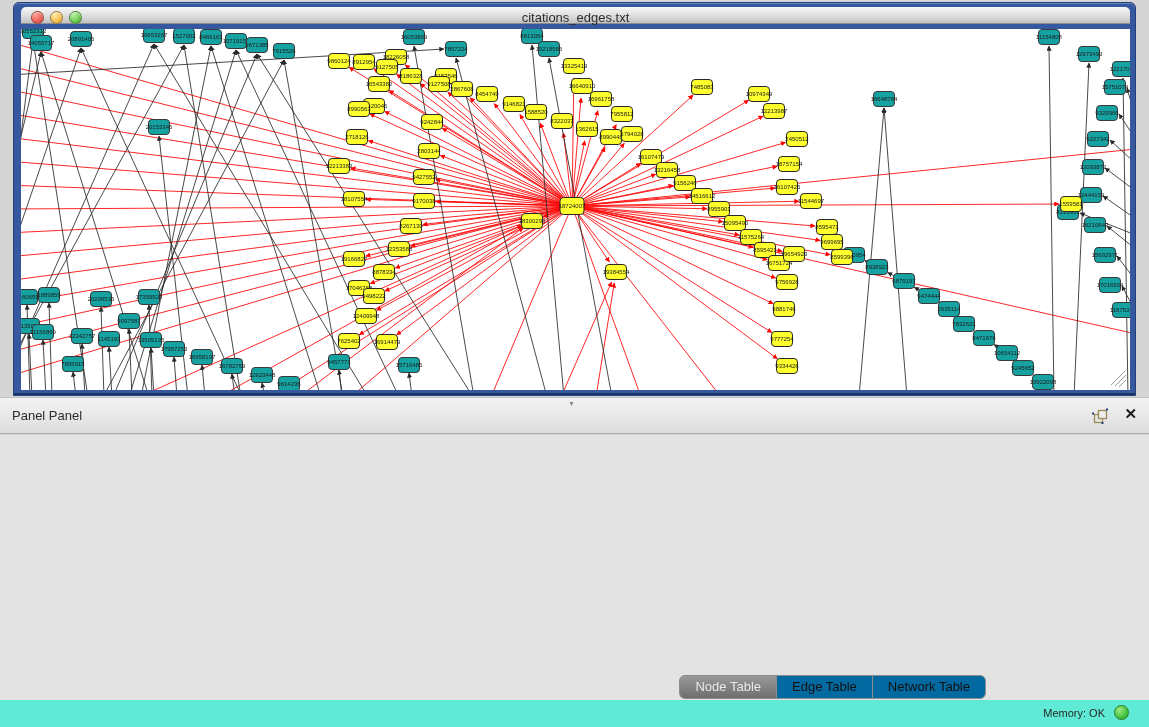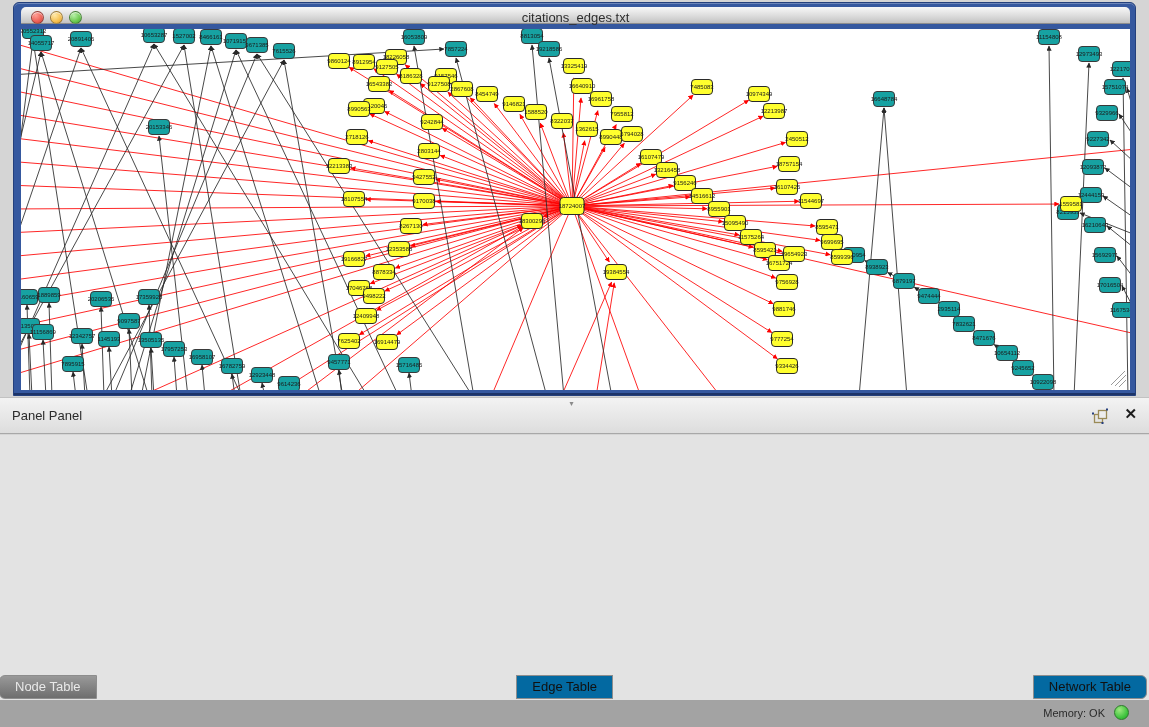--- a/index.html
+++ b/index.html
@@ -27,29 +27,29 @@
     background:linear-gradient(#f3f3f3,#dddddd); border-top:1px solid #c2c2c2; border-bottom:1px solid #a8a8a8; }
   .panel-bar .ptitle { position:absolute; left:12px; top:10px; font-size:13px; color:#2b2b2b; }
   .panel-bar .divider-grip { position:absolute; left:50%; top:1px; margin-left:-5px; font-size:8px; color:#8a8a8a; }
   .float-btn { position:absolute; right:40px; top:9px; width:18px; height:18px; cursor:default; }
   .close-btn { position:absolute; right:12px; top:7px; font-size:15px; font-weight:bold; color:#1c1c1c; }
 
   
   .panel-bg { position:absolute; left:0; top:435px; width:1149px; height:292px; background:#e3e3e3; }
 
   
-  .tabs { position:absolute; left:0; top:675px; width:1147px; display:flex; justify-content:space-between; }
+  .tabs { position:absolute; left:0; top:675px; width:986px; display:flex; justify-content:flex-end; }
   .tab { font-size:13px; padding:3px 15px 4px 15px; background:#0369a1; color:#111;
     border:1px solid #8d8d8d; margin-left:-1px; }
   .tab.first { border-radius:6px 0 0 6px; }
   .tab.last { border-radius:0 6px 6px 0; }
   .tab.active { background:linear-gradient(#999999,#6e6e6e); color:#e9e9e9; }
 
   
-  .statusbar { position:absolute; left:0; top:700px; width:1149px; height:27px; background:#a3a3a3; }
+  .statusbar { position:absolute; left:0; top:700px; width:1149px; height:27px; background:#5eead4; }
   .mem-label { position:absolute; right:44px; top:7px; font-size:11px; color:#2a2a2a; }
   .mem-dot { position:absolute; right:20px; top:5px; width:15px; height:15px; border-radius:50%;
     border:1px solid #2d7a2a; background:radial-gradient(circle at 35% 30%, #9ee87f, #3cc23c 65%, #2da32d); }
 </style>
 </head>
 <body>
 
 <div class="net-frame">
   <div class="titlebar">
     <span class="light red"></span>

